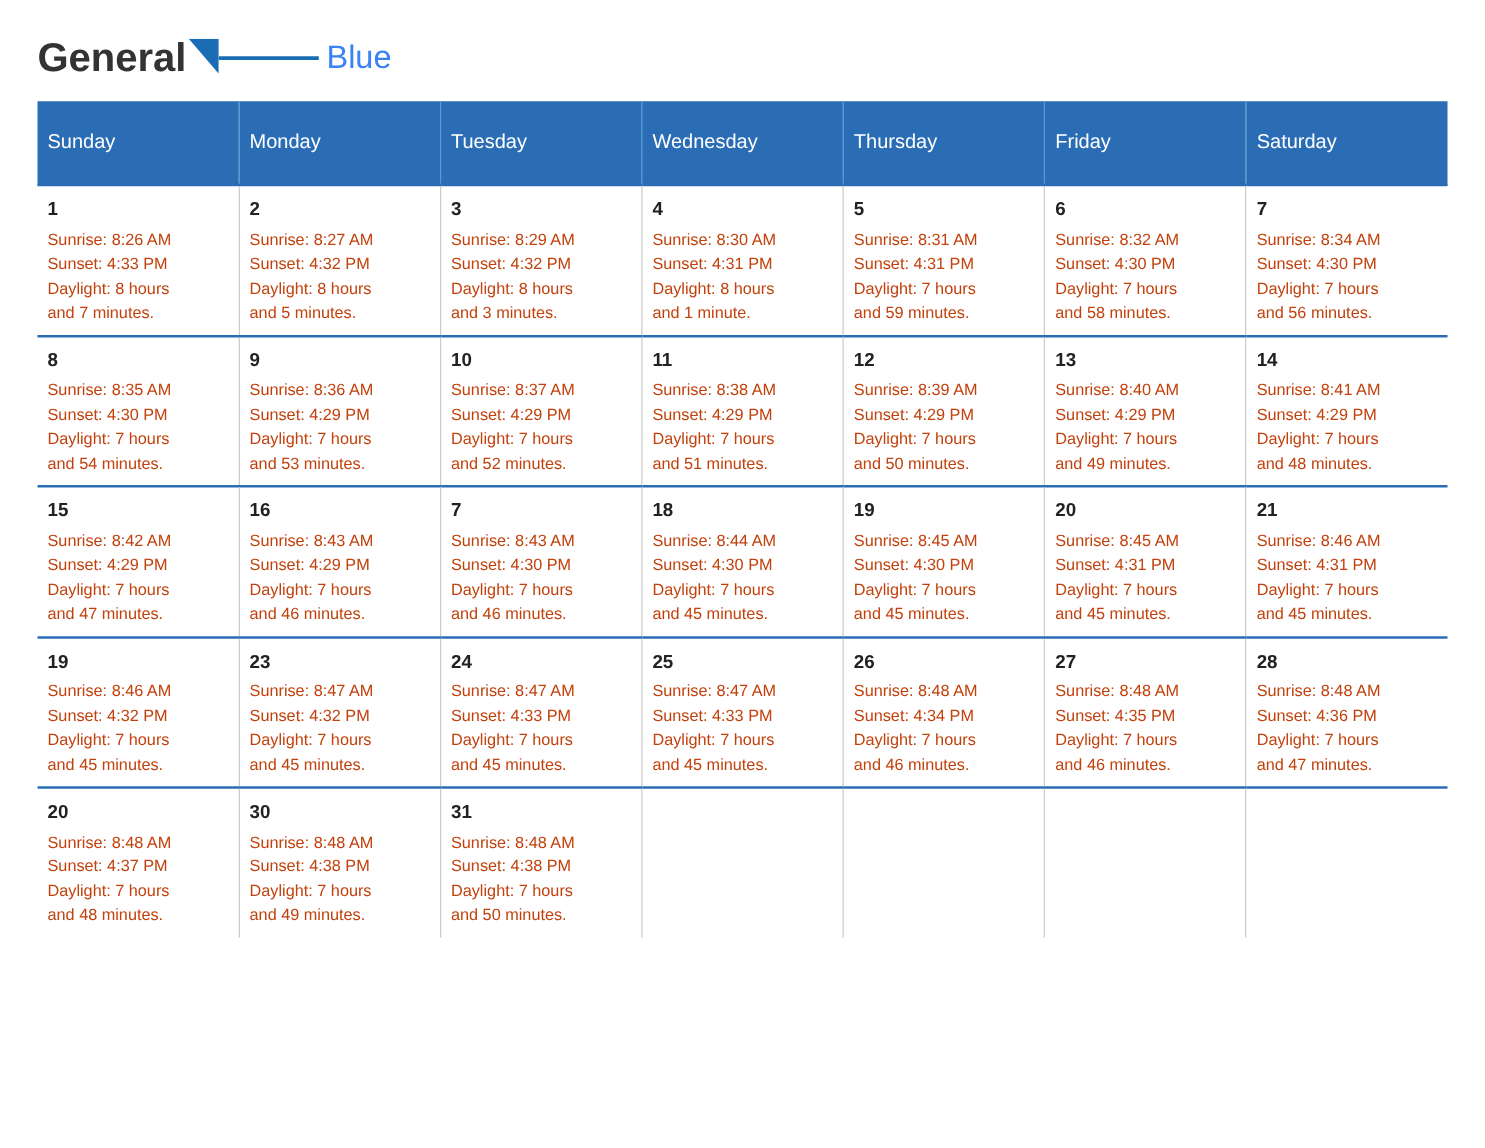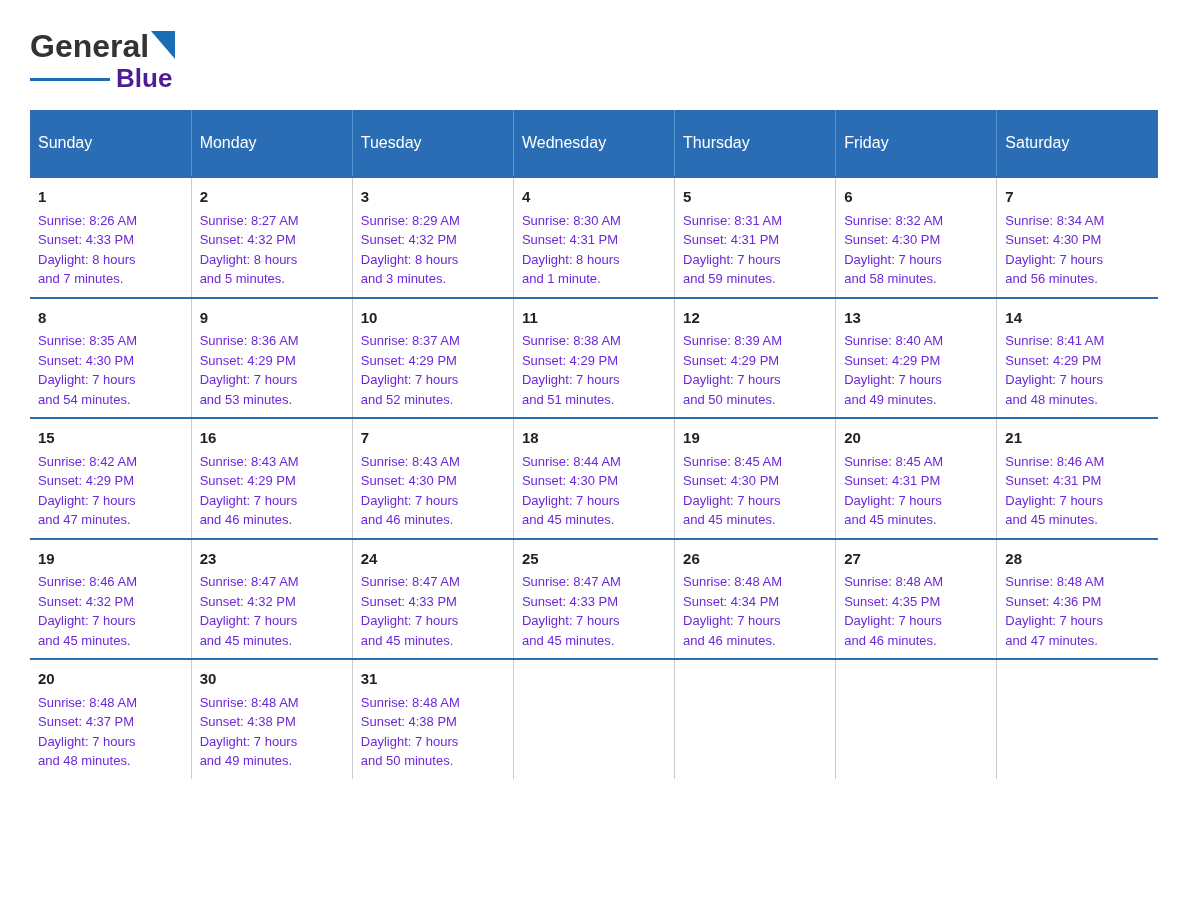--- a/index.html
+++ b/index.html
@@ -11,21 +11,21 @@
       min-height: 918px;
     }
     .header-area {
       display: flex;
       justify-content: space-between;
       align-items: flex-start;
       margin-bottom: 16px;
     }
     .logo {
       display: flex;
-      flex-direction: column;
+      flex-direction: row;
       margin-top: 8px;
     }
     .title-area {
       text-align: right;
     }
     .month-title {
       font-size: 52px;
       font-weight: bold;
       color: #222;
       line-height: 1.1;
@@ -67,37 +67,37 @@
     }
     .day-num {
       font-size: 15px;
       font-weight: bold;
       color: #222;
       display: block;
       margin-bottom: 2px;
     }
     .day-info {
       font-size: 13px;
-      color: #6d28d9;
+      color: #c2410c;
     }
   </style>
 </head>
 <body>
 
 <div class="header-area">
   <div class="logo">
     <div style="display:flex;align-items:center;">
       <span style="font-size:32px;font-weight:bold;color:#333;">General</span>
       <svg width="24" height="28" viewBox="0 0 24 28" style="margin-left:2px;margin-top:-4px;">
         <polygon points="0,0 24,0 24,28" fill="#1a6db5"></polygon>
       </svg>
     </div>
     <div style="display:flex;align-items:center;">
       <div style="width:80px;height:3px;background:#1a6db5;margin-right:6px;"></div>
-      <span style="font-size:26px;font-weight:bold;color:#4c1d95;margin-top:-2px;">Blue</span>
+      <span style="font-size:26px;font-weight:normal;color:#3b82f6;margin-top:-2px;">Blue</span>
     </div>
   </div>
   <div class="title-area">
     <div class="month-title"></div>
     <div class="location-title"></div>
   </div>
 </div>
 
 <table>
   <thead>

